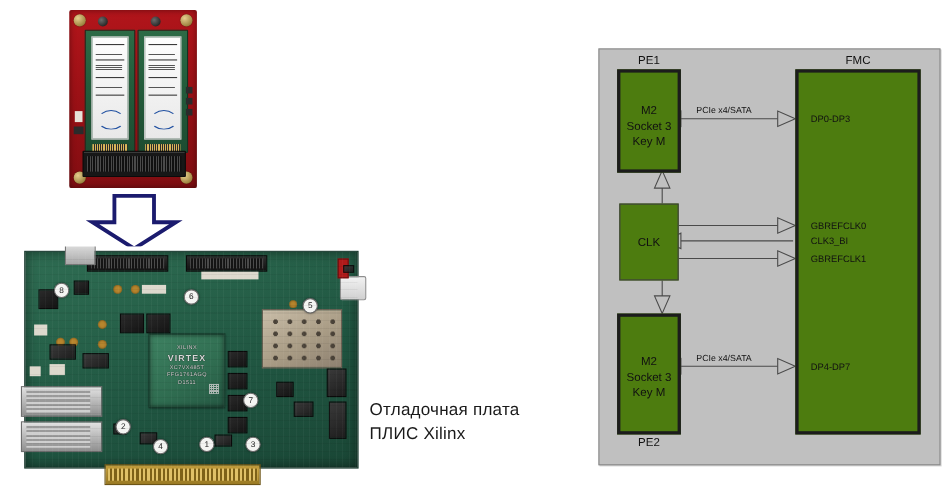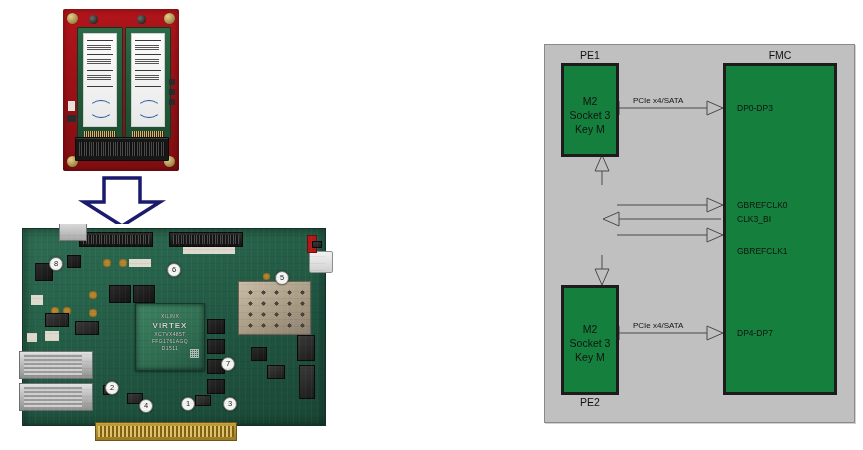--- a/index.html
+++ b/index.html
@@ -192,21 +192,21 @@
     position:absolute;left:568px;top:12px;
     color:#1a1a1a;font-size:16px;letter-spacing:.2px;
   }
   #diagram-panel{
     position:absolute;left:544px;top:44px;width:309px;height:377px;
     background:#c0c0c0;
     border:1px solid #8a8a8a;
     box-shadow:1px 1px 0 rgba(0,0,0,.18);
   }
   .blk{
-    position:absolute;background:#15803d;
+    position:absolute;background:#4d7c0f;
     border:1px solid #3d3d3d;
     box-sizing:border-box;
   }
   .blk.heavy{border:3px solid #1c1c1c;}
   .blk .blk-txt{
     position:absolute;left:0;right:0;
     text-align:center;color:#111;
     font-size:10.5px;line-height:1.35;white-space:pre-line;
   }
   .blk-label{
@@ -344,20 +344,22 @@
       <div class="callout" style="left:116px;top:170px;">4</div>
       <div class="callout" style="left:252px;top:42px;">5</div>
       <div class="callout" style="left:144px;top:34px;">6</div>
       <div class="callout" style="left:198px;top:128px;">7</div>
       <div class="callout" style="left:26px;top:28px;">8</div>
     </div>
   </div>
 
 
 
+  <div class="caption" id="cap-fpga">Отладочная плата
+ПЛИС Xilinx</div>
 
 
   <div id="diagram-panel">
 
     <svg class="wires" viewBox="0 0 309 377">
       <g stroke="#4a4a4a" stroke-width="1" fill="none">
         <line x1="72" y1="63" x2="176" y2="63"></line>
         <line x1="72" y1="160" x2="176" y2="160"></line>
         <line x1="72" y1="174" x2="176" y2="174"></line>
         <line x1="72" y1="190" x2="176" y2="190"></line>
@@ -382,34 +384,37 @@
       </g>
     </svg>
 
     <div class="blk heavy" style="left:16px;top:18px;width:58px;height:94px;">
       <div class="blk-txt" style="top:28px;">M2
 Socket 3
 Key M</div>
     </div>
     <div class="blk-label" style="left:16px;top:4px;width:58px;">PE1</div>
 
+    <div class="blk" style="left:18px;top:140px;width:54px;height:70px;">
+      <div class="blk-txt" style="top:28px;">CLK</div>
+    </div>
 
     <div class="blk heavy" style="left:16px;top:240px;width:58px;height:110px;">
       <div class="blk-txt" style="top:34px;">M2
 Socket 3
 Key M</div>
     </div>
     <div class="blk-label" style="left:16px;top:351px;width:58px;">PE2</div>
 
     <div class="blk heavy" style="left:178px;top:18px;width:114px;height:332px;"></div>
     <div class="blk-label" style="left:178px;top:4px;width:114px;">FMC</div>
 
     <div class="fmc-sig" style="left:192px;top:58px;">DP0-DP3</div>
     <div class="fmc-sig" style="left:192px;top:155px;">GBREFCLK0</div>
     <div class="fmc-sig" style="left:192px;top:169px;">CLK3_BI</div>
-    <div class="fmc-sig" style="left:192px;top:185px;margin-top:16px;">GBREFCLK1</div>
+    <div class="fmc-sig" style="left:192px;top:185px;">GBREFCLK1</div>
     <div class="fmc-sig" style="left:192px;top:283px;">DP4-DP7</div>
 
     <div class="sig-label" style="left:88px;top:51px;">PCIe x4/SATA</div>
     <div class="sig-label" style="left:88px;top:276px;">PCIe x4/SATA</div>
   </div>
 
 </div>
 
 </body></html>

